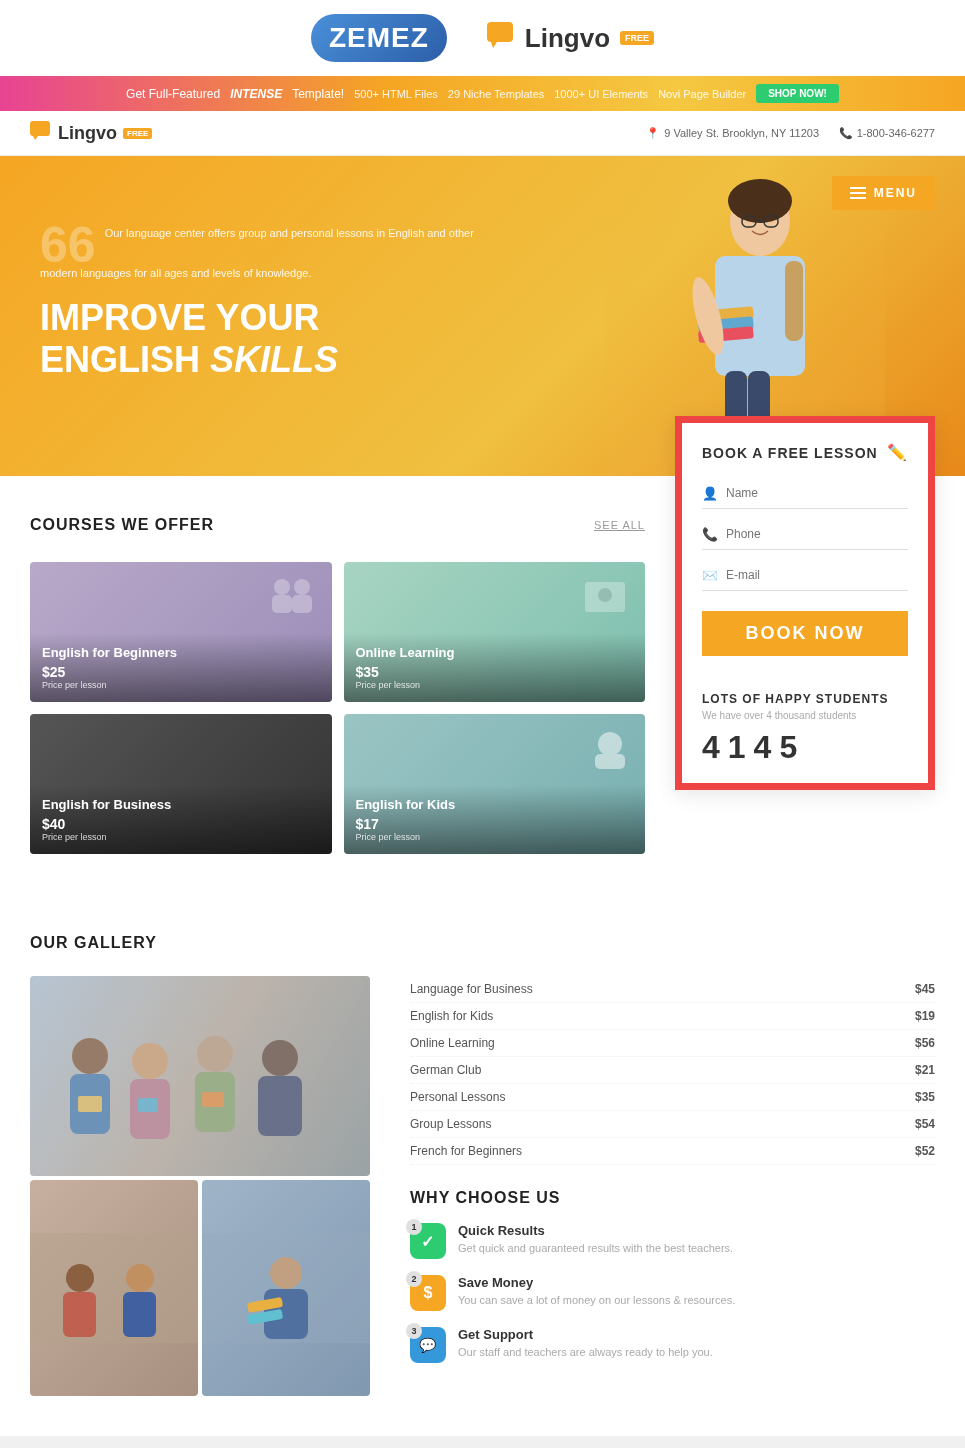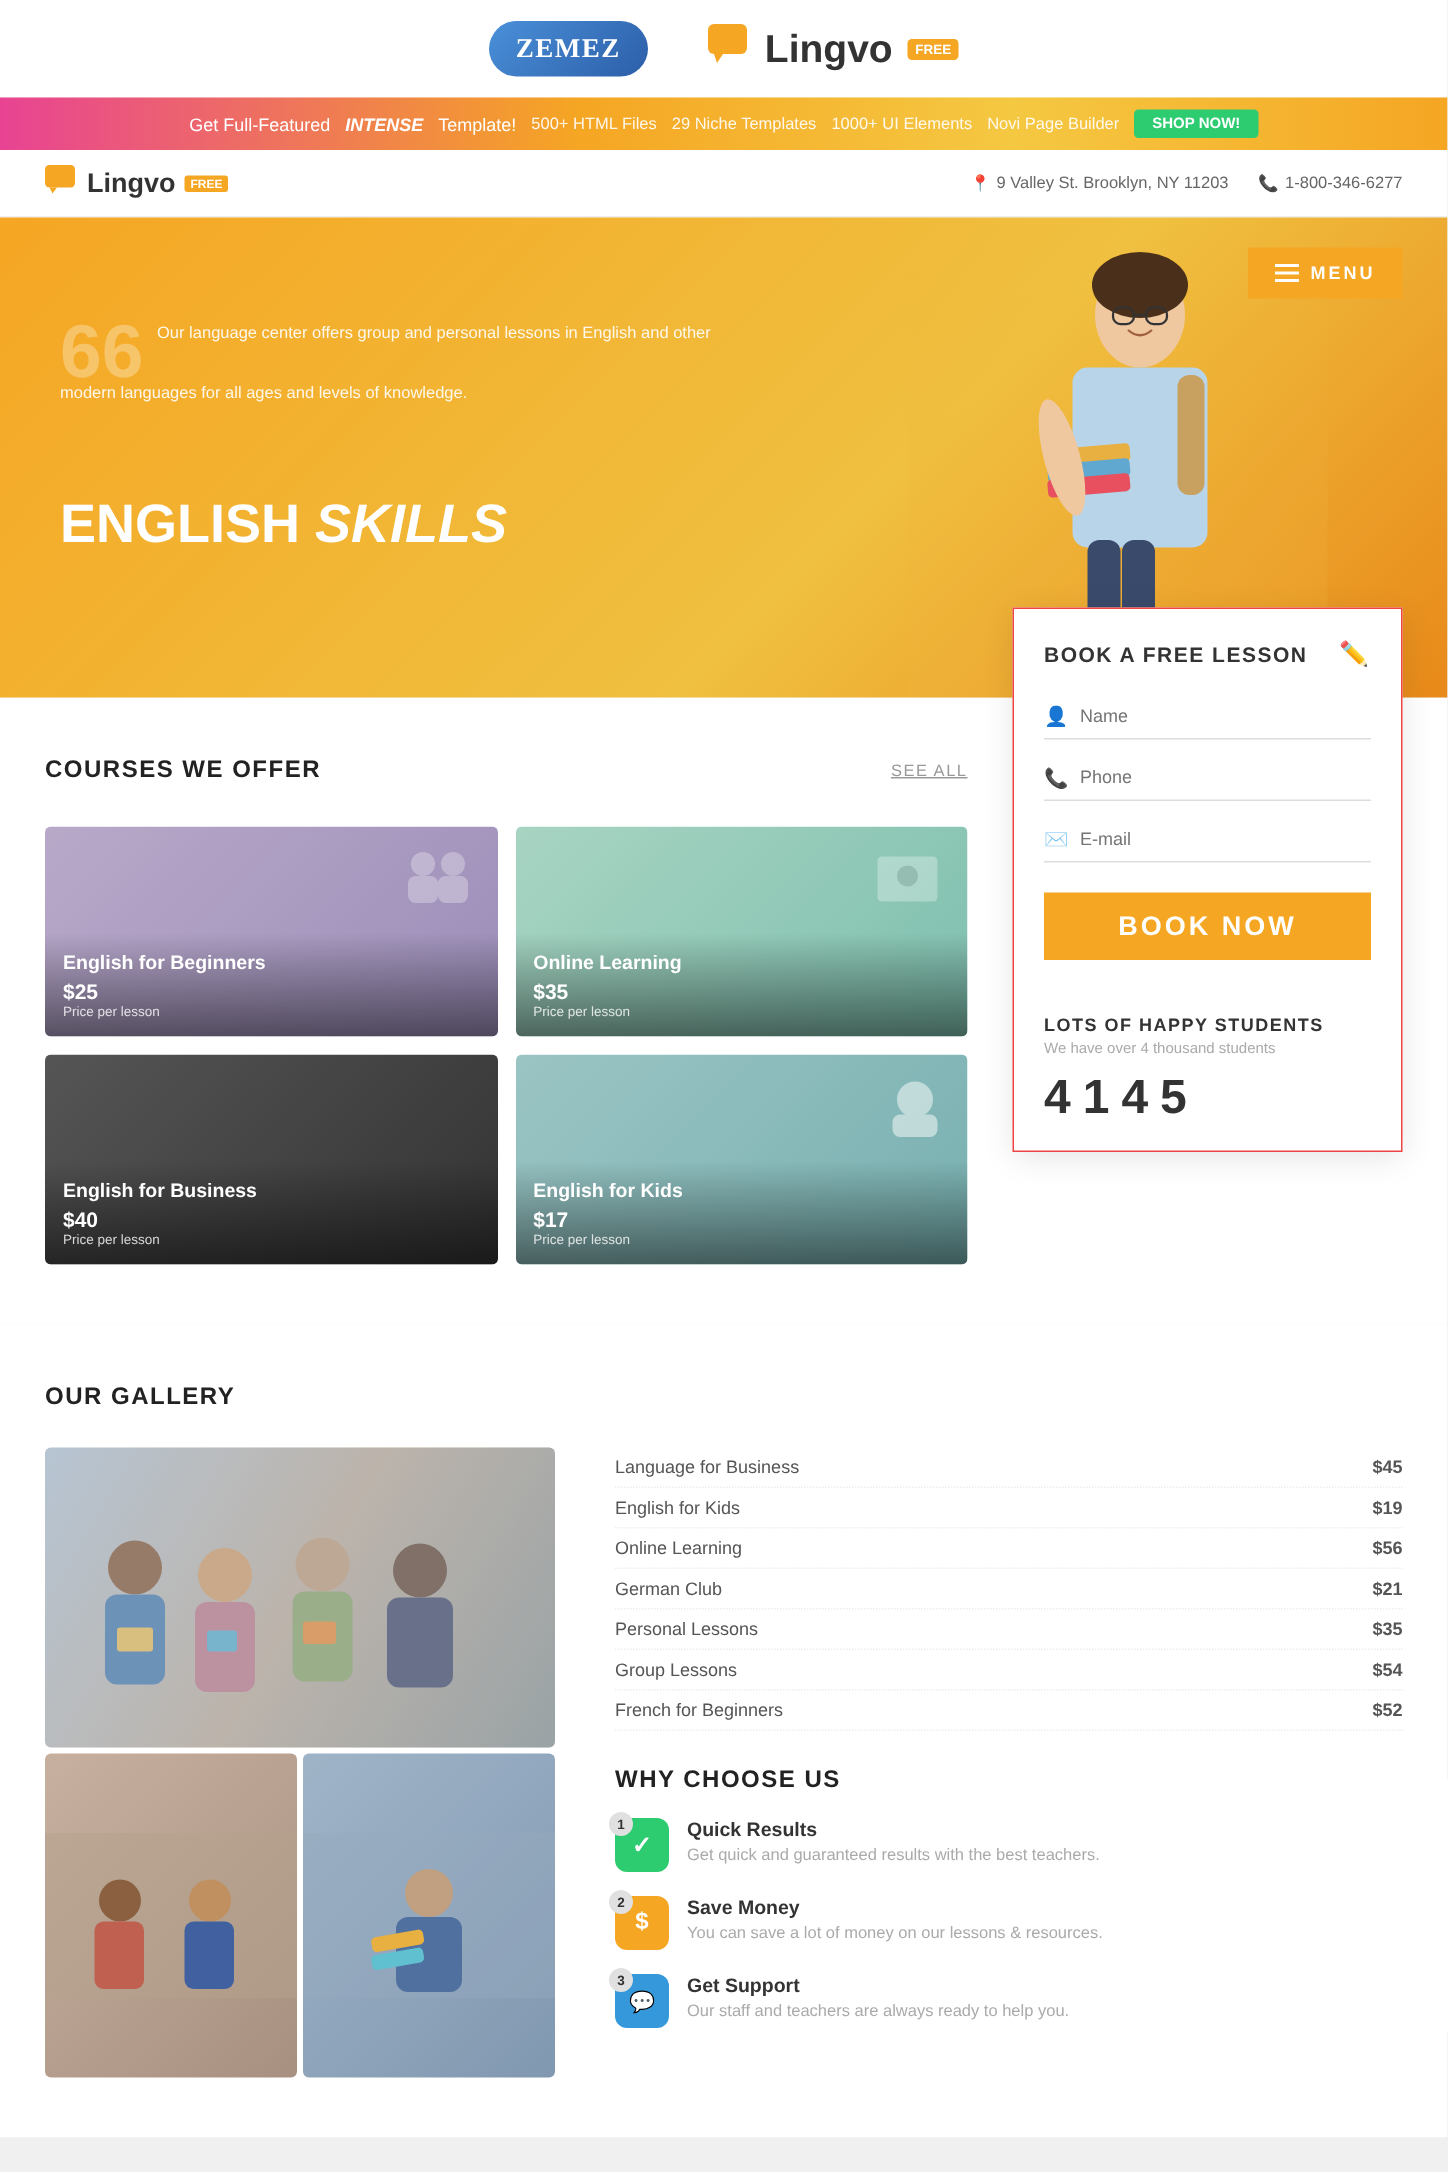--- a/index.html
+++ b/index.html
@@ -11,25 +11,24 @@
       display: flex;
       align-items: center;
       justify-content: center;
       gap: 40px;
       padding: 14px 20px;
     }
     .zemez-logo {
       background: linear-gradient(135deg, #4a90d9, #2c5ea8);
       color: #fff;
       font-weight: 900;
-      font-size: 18px;
+      font-size: 28px;
       padding: 8px 18px;
       border-radius: 25px;
       letter-spacing: 1px;
-      font-family: Liberation Serif, serif;
     }
     .lingvo-logo {
       display: flex;
       align-items: center;
       gap: 8px;
       font-size: 26px;
       font-weight: 700;
       color: #333;
     }
     .lingvo-logo .free-badge {
@@ -266,21 +265,21 @@
       font-size: 9px;
     }
 
     
     .booking-col {
       width: 260px;
       padding-top: 0;
     }
     .book-form-card {
       background: #fff;
-      border: 1px solid #ef4444;
+      border: 7px solid #ef4444;
       box-shadow: 0 4px 20px rgba(0,0,0,0.1);
       padding: 20px;
       margin-top: -60px;
       position: relative;
       z-index: 10;
     }
     .book-form-title {
       font-size: 14px;
       font-weight: 700;
       text-transform: uppercase;
@@ -507,21 +506,21 @@
     </div>
     <span>MENU</span>
   </button>
 
   <div class="hero-content">
     <div class="hero-quote">
       <span class="quote-mark">66</span>
       <span>Our language center offers group and personal lessons in English and other modern languages for all ages and levels of knowledge.</span>
     </div>
     <h1 class="hero-title">
-      <br>
+      <span>IMPROVE YOUR</span><br>
       <span>ENGLISH</span>
       <span class="skills">SKILLS</span>
     </h1>
   </div>
 
   <div class="hero-image-area">
     <svg width="230" height="310" viewBox="0 0 230 310" fill="none" xmlns="http://www.w3.org/2000/svg">
 
       <ellipse cx="130" cy="55" rx="30" ry="35" fill="#f0c8a0"></ellipse>
 

